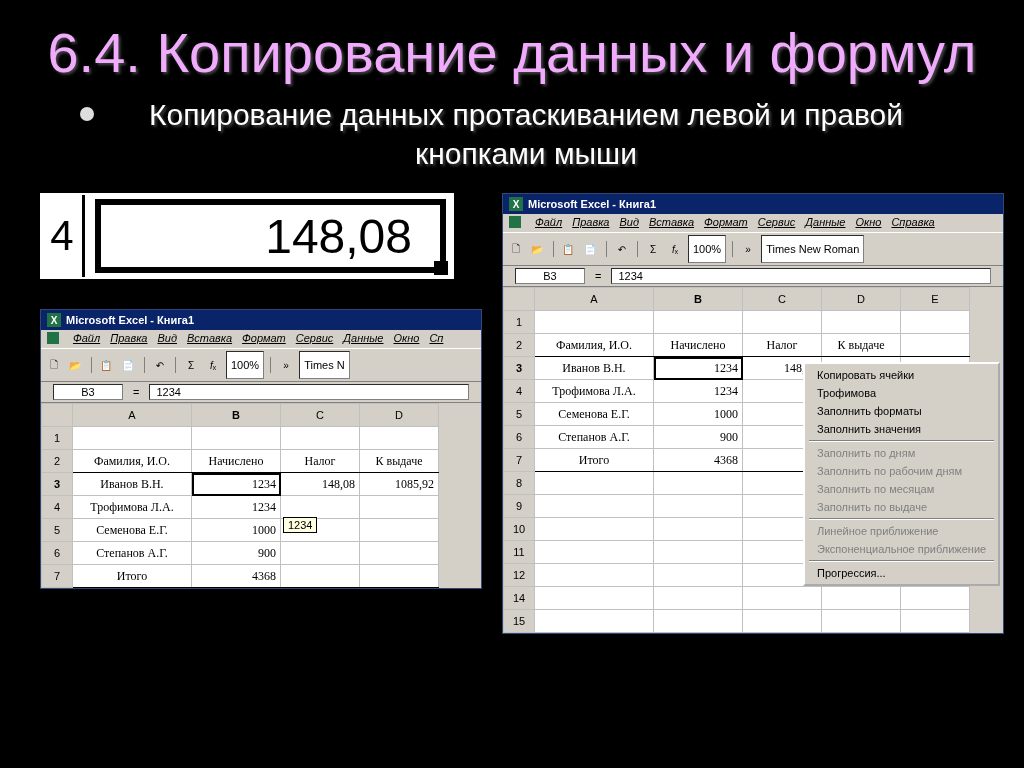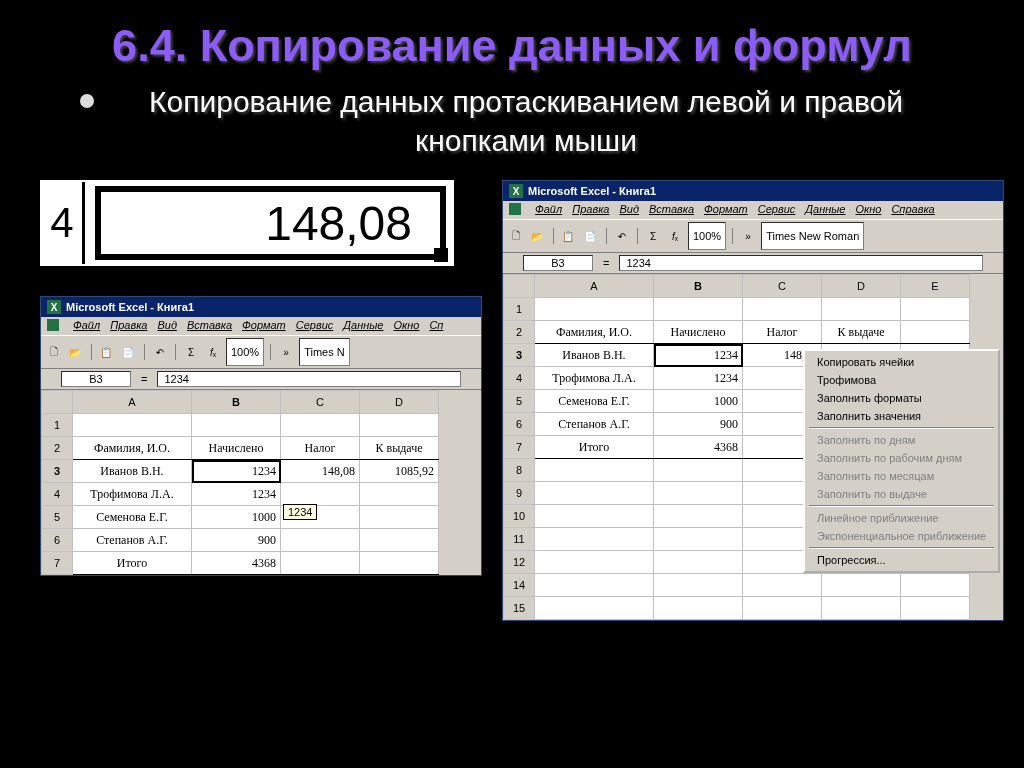--- a/index.html
+++ b/index.html
@@ -7,24 +7,24 @@
     padding: 0;
     width: 1024px;
     height: 768px;
     background: #000;
     color: #fff;
     font-family: Arial, sans-serif;
     overflow: hidden;
   }
   .slide-title {
     text-align: center;
-    font-size: 45px;
-    font-weight: bold;
+    font-size: 56px;
+    font-weight: normal;
     margin: 20px 40px 10px;
-    color: #8b5cf6;
+    color: #f0abfc;
     text-shadow: 2px 2px 3px #444;
   }
   .subtitle-row {
     display: flex;
     align-items: flex-start;
     justify-content: center;
     margin: 10px 80px 20px;
   }
   .bullet {
     width: 14px;
@@ -146,21 +146,21 @@
     width: 16px; height: 16px;
     border: 1px solid #d4d0c8;
     display: inline-flex; align-items:center; justify-content:center;
     font-size:10px; background:#d4d0c8;
   }
   .sep { width:1px; height:16px; background:#808080; margin:0 2px;}
   .zoom-box, .font-box {
     background:#fff; border:1px inset #808080; padding:7px 4px; font-size:11px;
   }
   .formula-bar {
-    display:flex; align-items:center; padding:2px 20px; gap:4px;
+    display:flex; align-items:center; padding:2px 12px; gap:4px;
     border-bottom:1px solid #808080;
   }
   .name-box {
     background:#fff; border:1px inset #808080; width:60px; padding:1px 4px; text-align:center;
     font-size:11px;
   }
   .fx-val {
     background:#fff; border:1px inset #808080; flex:1; padding:1px 6px; font-size:11px;
   }
 

